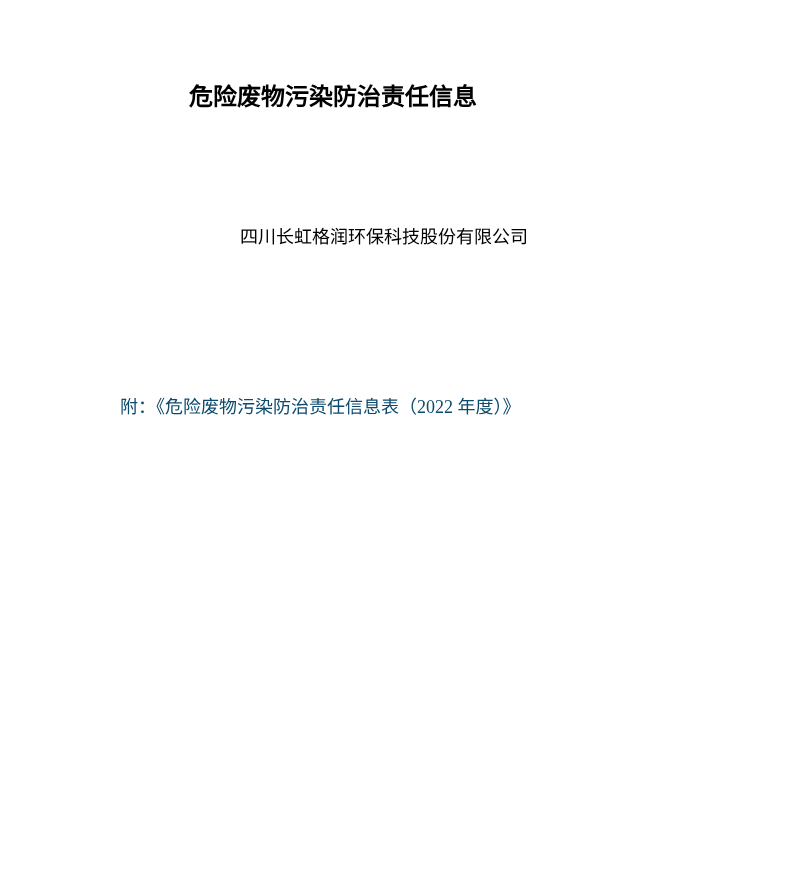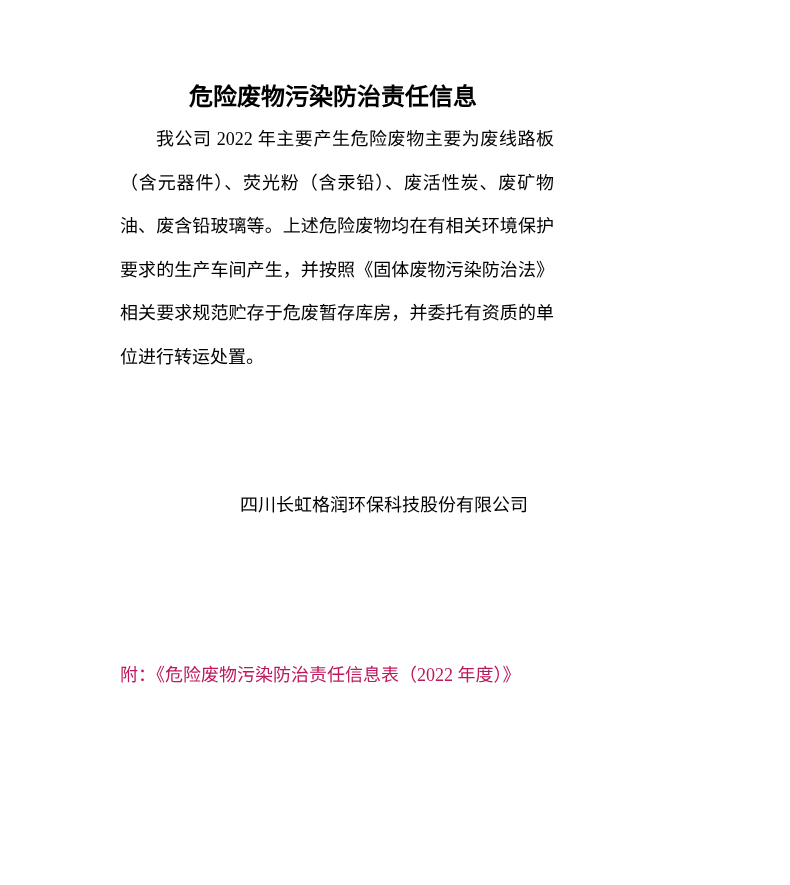--- a/index.html
+++ b/index.html
@@ -46,29 +46,28 @@
     line-height: 43.5px;
     text-align: right;
     color: #000000;
     margin-left: 24px;
   }
   .doc-attachment {
     margin: 126px 112px 0 120px;
     font-size: 18px;
     line-height: 43.5px;
     text-align: left;
-    color: #be185d;
+    color: #0c4a6e;
   }
 </style>
 </head>
 <body>
 
 <div class="page">
   <h1 class="doc-title">危险废物污染防治责任信息</h1>
 
   <div class="doc-body">
-    <p class="doc-para">我公司 2022 年主要产生危险废物主要为废线路板（含元器件）、荧光粉（含汞铅）、废活性炭、废矿物油、废含铅玻璃等。上述危险废物均在有相关环境保护要求的生产车间产生，并按照《固体废物污染防治法》相关要求规范贮存于危废暂存库房，并委托有资质的单位进行转运处置。</p>
   </div>
 
   <div class="doc-signature">四川长虹格润环保科技股份有限公司</div>
 
   <div class="doc-attachment">附：《危险废物污染防治责任信息表（2022 年度）》</div>
 </div>
 
 </body></html>

